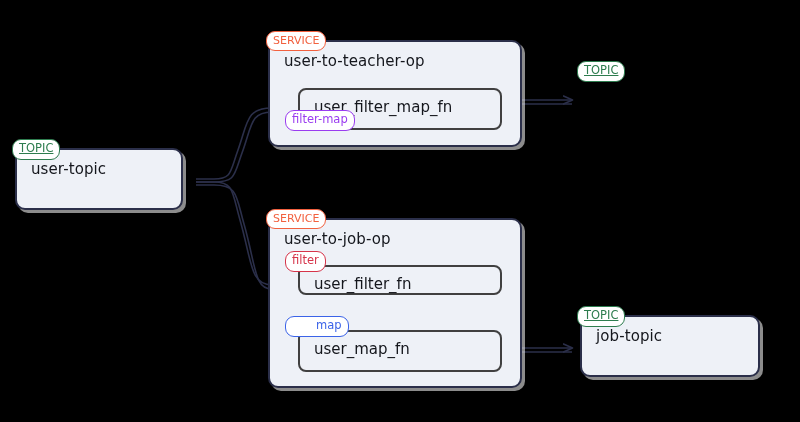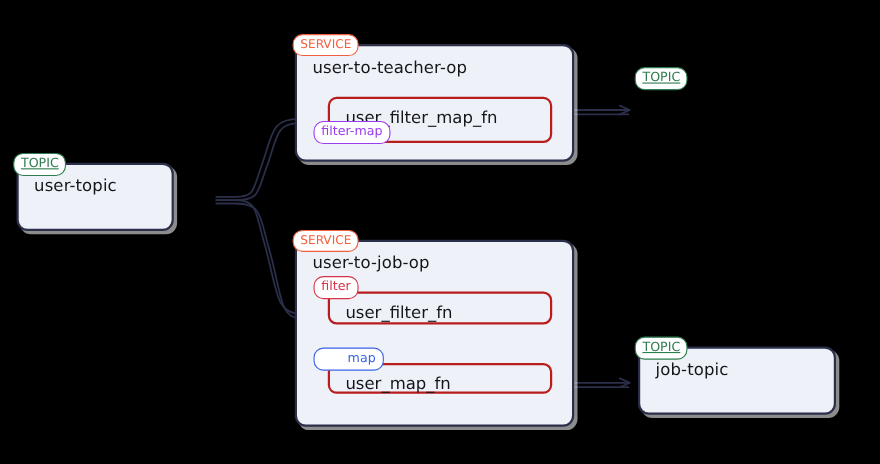--- a/index.html
+++ b/index.html
@@ -8,21 +8,21 @@
   #stage{position:relative;width:800px;height:422px;background:#000;}
   svg.layer{position:absolute;left:0;top:0;width:800px;height:422px;}
 
   
   .node{position:absolute;box-sizing:border-box;background:#eef1f7;
         border:2px solid #2b2f4a;border-radius:10px;
         box-shadow:3px 3px 0 0 rgba(255,255,255,.55);}
   .node .title{position:absolute;left:14px;top:10px;font-size:15px;color:#14161c;
                white-space:nowrap;letter-spacing:.1px;}
   .inner{position:absolute;box-sizing:border-box;background:#eef1f7;
-         border:2px solid #b91c1c;border-radius:8px;}
+         border:2px solid #404040;border-radius:8px;}
   .inner .title{position:absolute;left:14px;top:8px;font-size:15px;color:#14161c;white-space:nowrap;}
 
   
   .badge{position:absolute;box-sizing:border-box;background:#ffffff;
          border:1.6px solid currentColor;border-radius:9px;
          font-size:11.5px;line-height:1;padding:3px 6px 4px;
          white-space:nowrap;z-index:6;}
   .b-topic{color:#2e7d4f;text-decoration:underline;}
   .b-service{color:#f2613f;font-size:11px;}
   .b-filtermap{color:#9a3cf0;margin-top:36px;}
@@ -52,21 +52,21 @@
       <path d="M503,100 L572,100" marker-end="url(#ah)"></path>
       <path d="M503,104 L572,104"></path>
 
       <path d="M503,348 L572,348" marker-end="url(#ah)"></path>
       <path d="M503,352 L572,352"></path>
 
       <path d="M399,307 L399,330" stroke-width="2"></path>
     </g>
   </svg>
 
-  <div class="node" style="left:15px;top:148px;width:143px;height:62px;">
+  <div class="node" style="left:15px;top:148px;width:168px;height:62px;">
     <span class="title">user-topic</span>
   </div>
   <span class="badge b-topic" style="left:12px;top:139px;">TOPIC</span>
 
   <div class="node" style="left:268px;top:40px;width:254px;height:107px;">
     <span class="title">user-to-teacher-op</span>
   </div>
   <span class="badge b-service" style="left:266px;top:31px;">SERVICE</span>
 
   <div class="inner" style="left:298px;top:88px;width:204px;height:42px;">
@@ -77,21 +77,21 @@
   <div class="node" style="left:268px;top:218px;width:254px;height:170px;">
     <span class="title">user-to-job-op</span>
   </div>
   <span class="badge b-service" style="left:266px;top:209px;">SERVICE</span>
 
   <div class="inner" style="left:298px;top:265px;width:204px;height:30px;">
     <span class="title">user_filter_fn</span>
   </div>
   <span class="badge b-filter" style="left:285px;top:251px;">filter</span>
 
-  <div class="inner" style="left:298px;top:330px;width:204px;height:28px;">
+  <div class="inner" style="left:298px;top:330px;width:204px;height:42px;">
     <span class="title">user_map_fn</span>
   </div>
   <span class="badge b-map" style="left:285px;top:316px;">map</span>
 
   <span class="badge b-topic" style="left:577px;top:61px;">TOPIC</span>
 
   <div class="node" style="left:580px;top:315px;width:180px;height:62px;">
     <span class="title">job-topic</span>
   </div>
   <span class="badge b-topic" style="left:577px;top:306px;">TOPIC</span>

